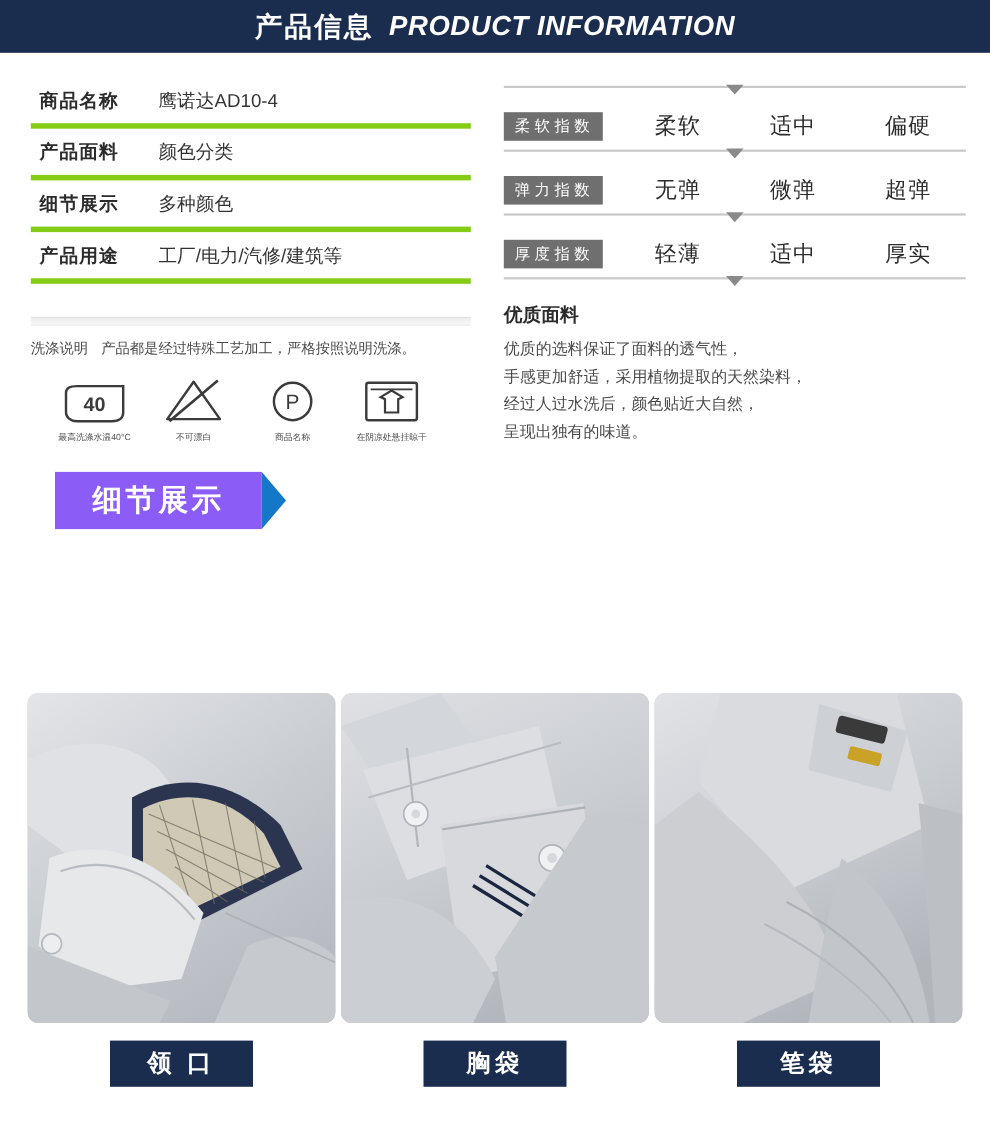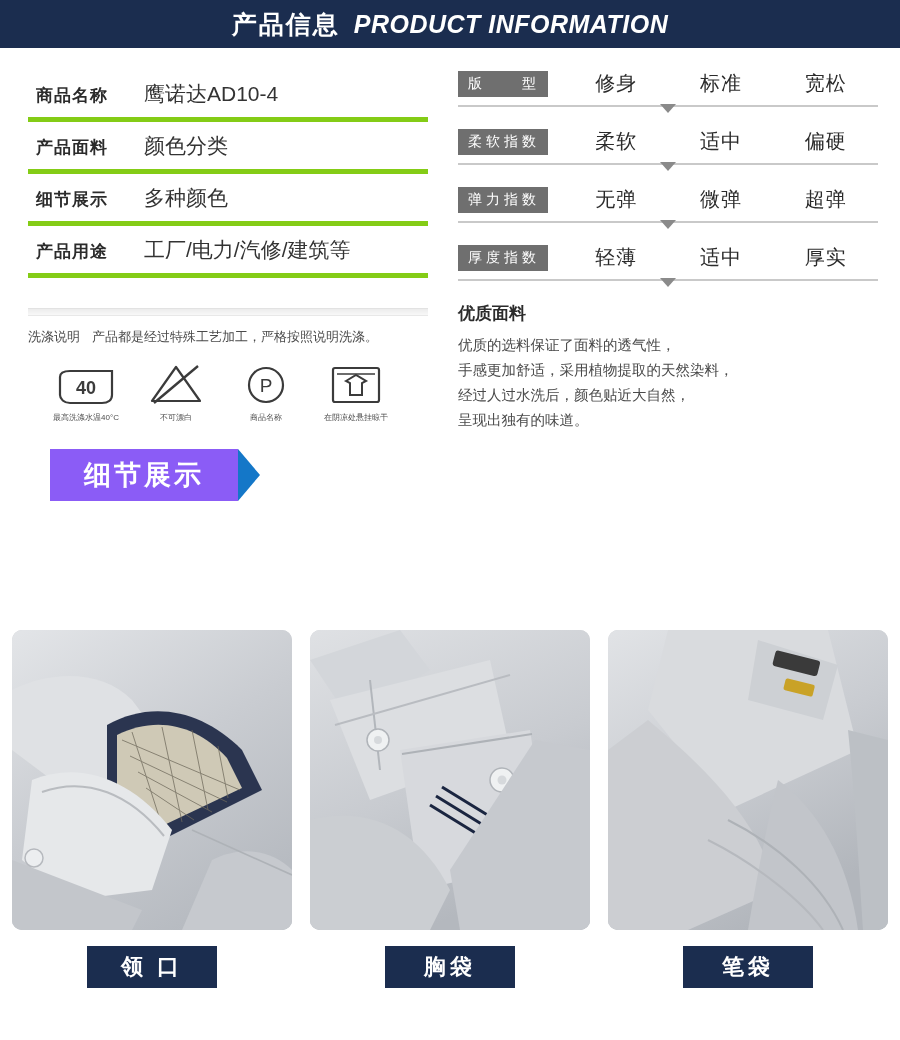--- a/index.html
+++ b/index.html
@@ -56,21 +56,21 @@
     padding: 10px 0 9px 8px;
   }
   .spec-label {
     width: 108px;
     font-size: 17px;
     font-weight: bold;
     color: #2b2b2b;
     letter-spacing: 1px;
   }
   .spec-value {
-    font-size: 21px;
+    font-size: 17px;
     color: #333333;
   }
 
   
   .wash-block { margin-top: 30px; }
   .wash-sep {
     height: 8px;
     background: linear-gradient(to bottom, #ececec, #f8f8f8);
     border-top: 1px solid #e2e2e2;
     border-bottom: 1px solid #e8e8e8;
@@ -187,21 +187,21 @@
     line-height: 1.72;
   }
 
   
   .gallery {
     position: absolute;
     left: 0; top: 630px;
     width: 900px;
     display: flex;
     justify-content: center;
-    gap: 18px;
+    gap: 5px;
   }
   .photo-card { width: 280px; }
   .photo {
     width: 280px; height: 300px;
     border-radius: 10px;
     overflow: hidden;
     position: relative;
     background: #cfd2d6;
   }
   .photo svg { display: block; width: 100%; height: 100%; }
@@ -303,28 +303,20 @@
 
       <div class="detail-banner">
         <span>细节展示</span>
       </div>
 
     </div>
 
     <div class="col-right">
 
       <div class="gauge">
-        <div class="gauge-head">
-          <div class="gauge-tag">版　　型</div>
-          <div class="gauge-opts">
-            <div class="gauge-opt">修身</div>
-            <div class="gauge-opt">标准</div>
-            <div class="gauge-opt">宽松</div>
-          </div>
-        </div>
         <div class="gauge-bar">
           <div class="gauge-marker" style="left:50%"></div>
         </div>
       </div>
 
       <div class="gauge">
         <div class="gauge-head">
           <div class="gauge-tag">柔软指数</div>
           <div class="gauge-opts">
             <div class="gauge-opt">柔软</div>

